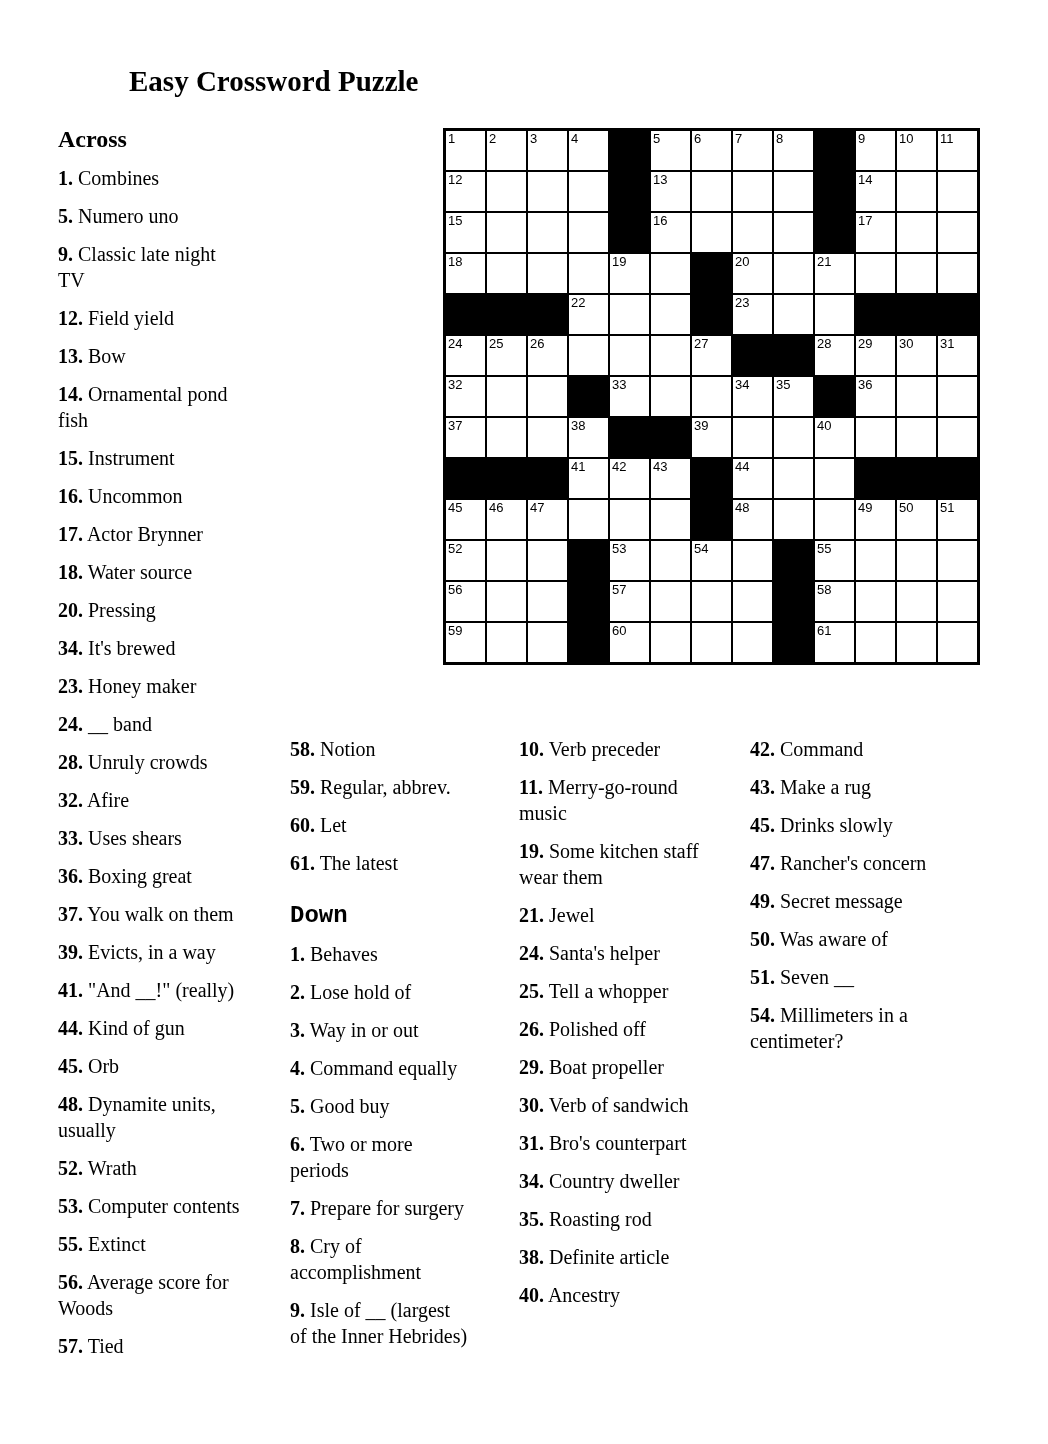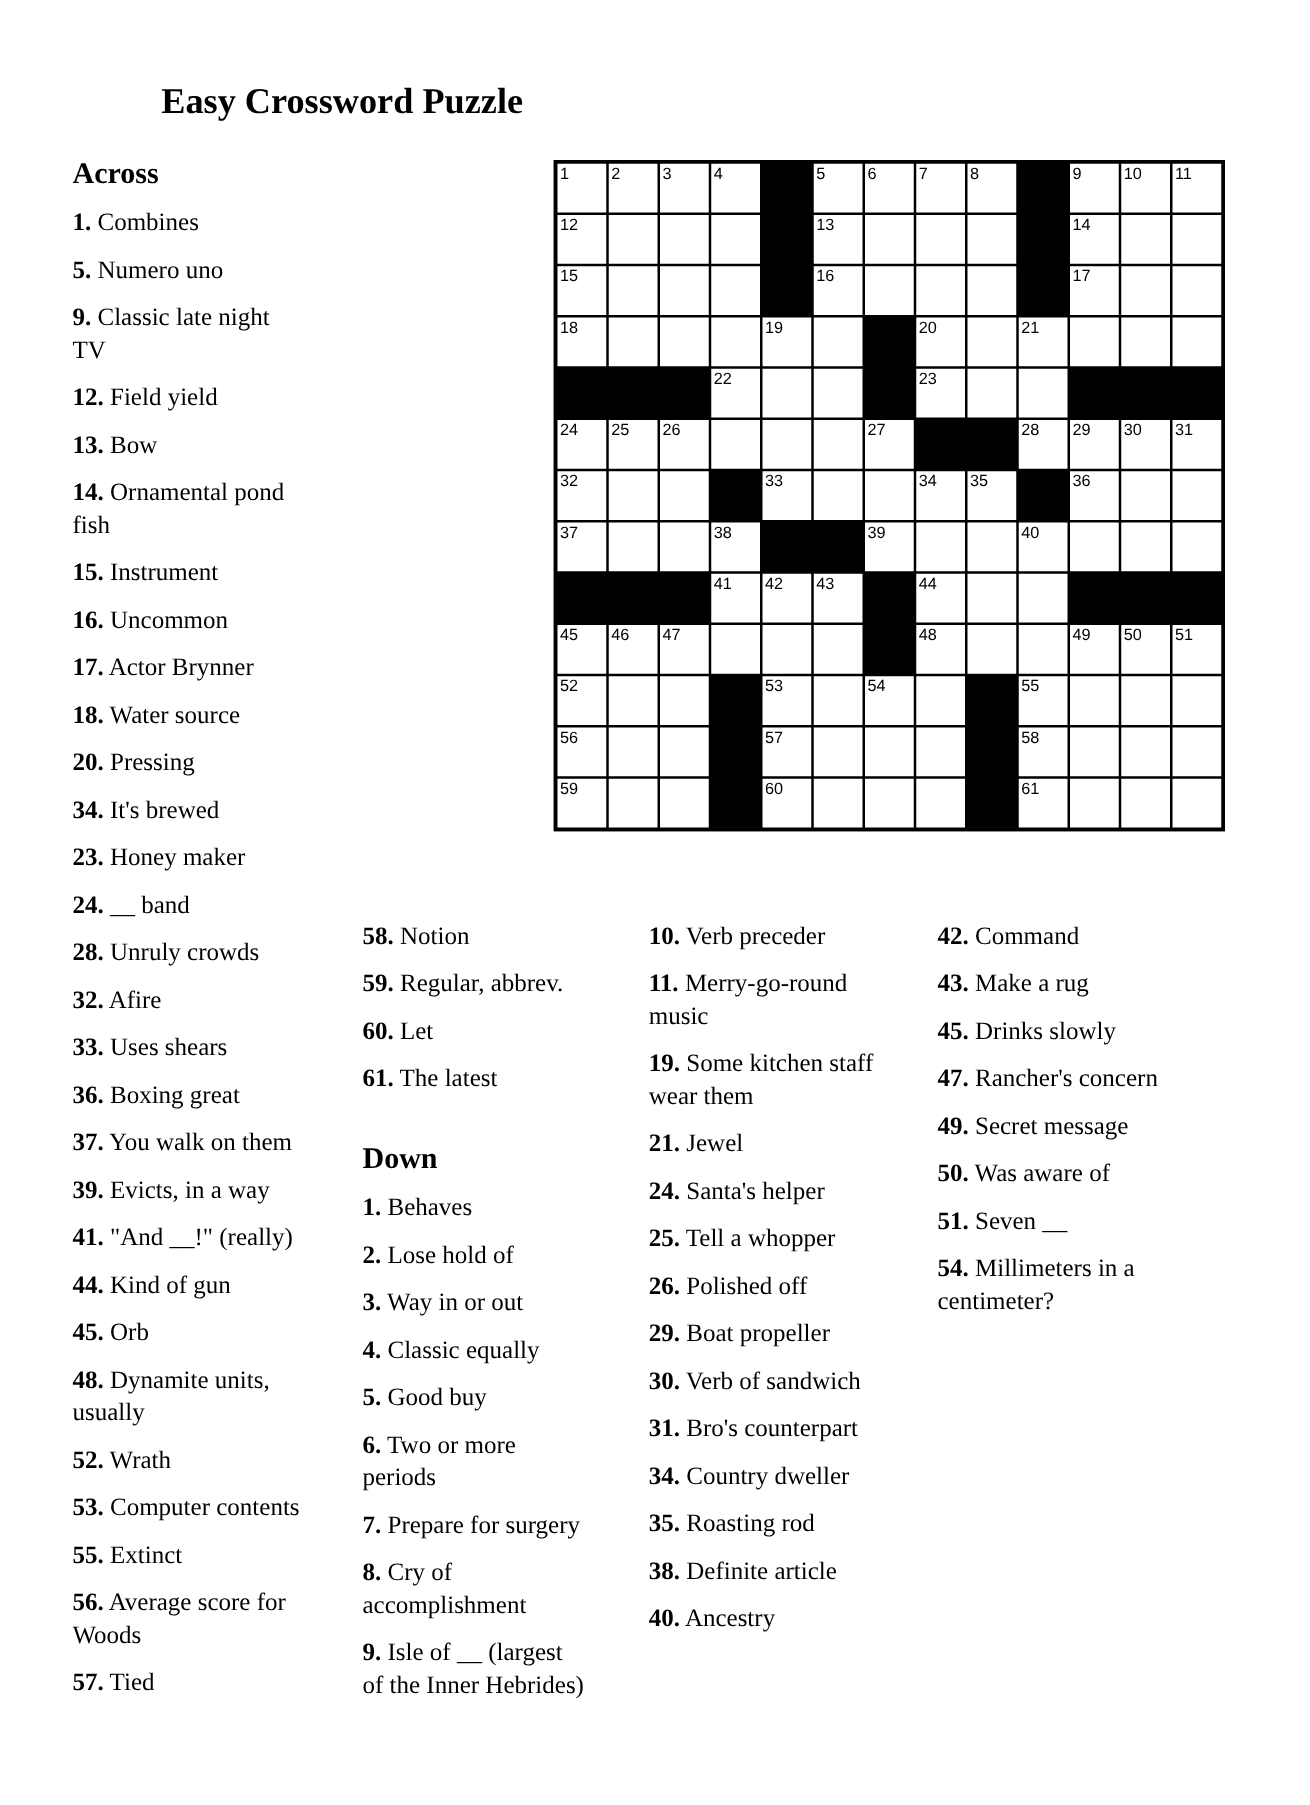--- a/index.html
+++ b/index.html
@@ -28,21 +28,21 @@
     font-family:"Liberation Sans", sans-serif;
     font-size:13px;line-height:16px;color:#000000;
   }
   
   .col{position:absolute;font-size:20px;line-height:26px;}
   .col1{left:58px;top:126px;width:215px;}
   .col2{left:290px;top:724px;width:212px;}
   .col3{left:519px;top:724px;width:230px;}
   .col4{left:750px;top:724px;width:238px;}
   .heading{font-size:24px;font-weight:700;margin:0 0 8px 0;line-height:27px;}
-  .down-heading{margin-top:38px;}
+  .down-heading{margin-top:26px;font-family:Liberation Mono, monospace;}
   .clue{margin:12px 0 0 0;}
   .clue .cnum{font-weight:700;}
   .clue .ctext{white-space:pre-line;}
 </style>
 </head>
 <body>
 
 <div class="page">
 
   <h1 class="title">Easy Crossword Puzzle</h1>
@@ -385,21 +385,21 @@
         <p class="clue"><b class="cnum">58.</b> <span class="ctext">Notion</span></p>
         <p class="clue"><b class="cnum">59.</b> <span class="ctext">Regular, abbrev.</span></p>
         <p class="clue"><b class="cnum">60.</b> <span class="ctext">Let</span></p>
         <p class="clue"><b class="cnum">61.</b> <span class="ctext">The latest</span></p>
       </div>
     <h2 class="heading down-heading">Down</h2>
     <div>
         <p class="clue"><b class="cnum">1.</b> <span class="ctext">Behaves</span></p>
         <p class="clue"><b class="cnum">2.</b> <span class="ctext">Lose hold of</span></p>
         <p class="clue"><b class="cnum">3.</b> <span class="ctext">Way in or out</span></p>
-        <p class="clue"><b class="cnum">4.</b> <span class="ctext">Classic equally</span></p>
+        <p class="clue"><b class="cnum">4.</b> <span class="ctext">Command equally</span></p>
         <p class="clue"><b class="cnum">5.</b> <span class="ctext">Good buy</span></p>
         <p class="clue"><b class="cnum">6.</b> <span class="ctext">Two or more
 periods</span></p>
         <p class="clue"><b class="cnum">7.</b> <span class="ctext">Prepare for surgery</span></p>
         <p class="clue"><b class="cnum">8.</b> <span class="ctext">Cry of
 accomplishment</span></p>
         <p class="clue"><b class="cnum">9.</b> <span class="ctext">Isle of __ (largest
 of the Inner Hebrides)</span></p>
       </div>
   </section>

